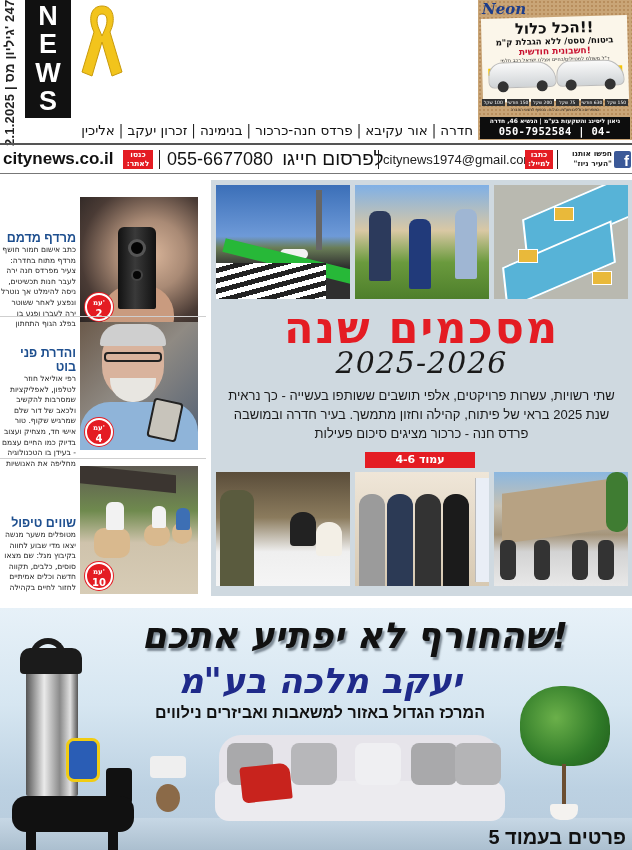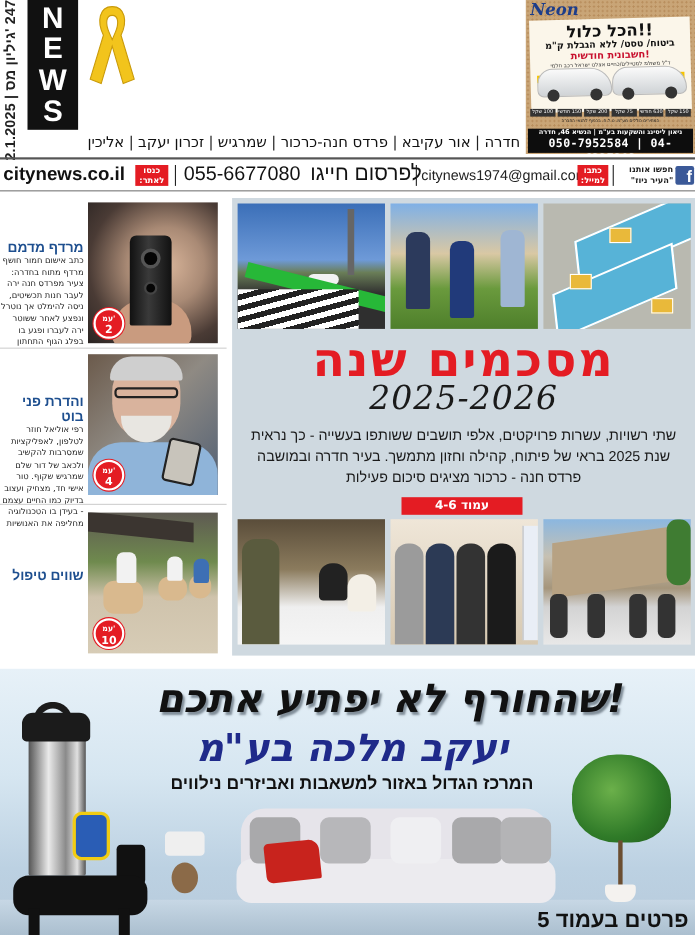--- a/index.html
+++ b/index.html
@@ -187,21 +187,21 @@
     <path d="M22 4 C10 4 8 18 14 30 L2 70 L12 74 L22 40 L32 74 L42 70 L30 30 C36 18 34 4 22 4 Z M22 12 C28 12 28 20 25 27 L22 34 L19 27 C16 20 16 12 22 12 Z" fill="#f2c41c" stroke="#c99a0a" stroke-width="1"></path>
   </svg>
 
   <div class="cities-bar">
     <span>חדרה</span>
       <span class="sep">|</span>
     <span>אור עקיבא</span>
       <span class="sep">|</span>
     <span>פרדס חנה-כרכור</span>
       <span class="sep">|</span>
-    <span>שמרגיש</span>
+    <span>בנימינה</span>
       <span class="sep">|</span>
     <span>זכרון יעקב</span>
       <span class="sep">|</span>
     <span>אליכין</span>
   </div>
 
   <div class="neon-ad">
     <div class="neon-logo"><span>Neon</span></div>
     <div class="neon-card">
       <div class="h1">!!הכל כלול</div>
@@ -242,40 +242,40 @@
   <div class="vsep" style="left:378px;"></div>
   <a class="email">citynews1974@gmail.com</a>
   <div class="red-tag write">כתבו למייל:</div>
   <div class="vsep" style="left:557px;"></div>
   <div class="fb-text">חפשו אותנו "העיר ניוז"</div>
   <div class="fb-icon">f</div>
 </div>
 
 <div class="rule" style="top:173px; height:1px; background:#777;"></div>
 
-<div class="side-story" style="top:180px;">
+<div class="side-story" style="top:193px;">
   <div class="txt" style="top:38px;">
     <div class="title">מרדף מדמם</div>
     <div class="body">כתב אישום חמור חושף מרדף מתוח בחדרה: צעיר מפרדס חנה ירה לעבר חנות תכשיטים, ניסה להימלט אך נוטרל ונפצע לאחר ששוטר ירה לעברו ופגע בו בפלג הגוף התחתון</div>
   </div>
   <div class="photo ph-gun">
     <div class="hand"></div>
       <div class="barrel"></div>
       <div class="bore"></div>
       <div class="bore2"></div>
   </div>
   <div class="page-badge">
     <span>עמ'</span>
     <span class="num">2</span>
   </div>
 </div>
 <div class="side-sep" style="top:316px;"></div>
 
 <div class="side-story" style="top:318px;">
-  <div class="txt" style="top:40px;">
+  <div class="txt" style="top:28px;">
     <div class="title">והדרת פני בוט</div>
     <div class="body">רפי אוליאל חוזר לטלפון, לאפליקציות שמסרבות להקשיב ולכאב של דור שלם שמרגיש שקוף. טור אישי חד, מצחיק ועצוב בדיוק כמו החיים עצמם - בעידן בו הטכנולוגיה מחליפה את האנושיות</div>
   </div>
   <div class="photo ph-phone">
     <div class="shirt"></div>
       <div class="head"></div>
       <div class="hair"></div>
       <div class="glasses"></div>
       <div class="beard"></div>
       <div class="device"></div>
@@ -283,20 +283,21 @@
   <div class="page-badge">
     <span>עמ'</span>
     <span class="num">4</span>
   </div>
 </div>
 <div class="side-sep" style="top:458px;"></div>
 
 <div class="side-story" style="top:462px;">
   <div class="txt" style="top:54px;">
     <div class="title">שווים טיפול</div>
+    <div class="body">מטופלים משער מנשה יצאו מדי שבוע לחווה בקיבוץ מגל: שם מצאו סוסים, כלבים, תקווה חדשה וכלים אמיתיים לחזור לחיים בקהילה</div>
   </div>
   <div class="photo ph-horse">
     <div class="roof"></div>
     <div class="horse" style="left:14px; top:62px; width:36px; height:30px;"></div>
     <div class="rider" style="left:26px; top:36px; height:28px; width:18px;"></div>
     <div class="horse" style="left:64px; top:58px;"></div>
     <div class="rider" style="left:72px; top:40px;"></div>
     <div class="horse" style="left:92px; top:56px; width:20px;"></div>
     <div class="rider" style="left:96px; top:42px; background:#3d6fb4;"></div>
   </div>

